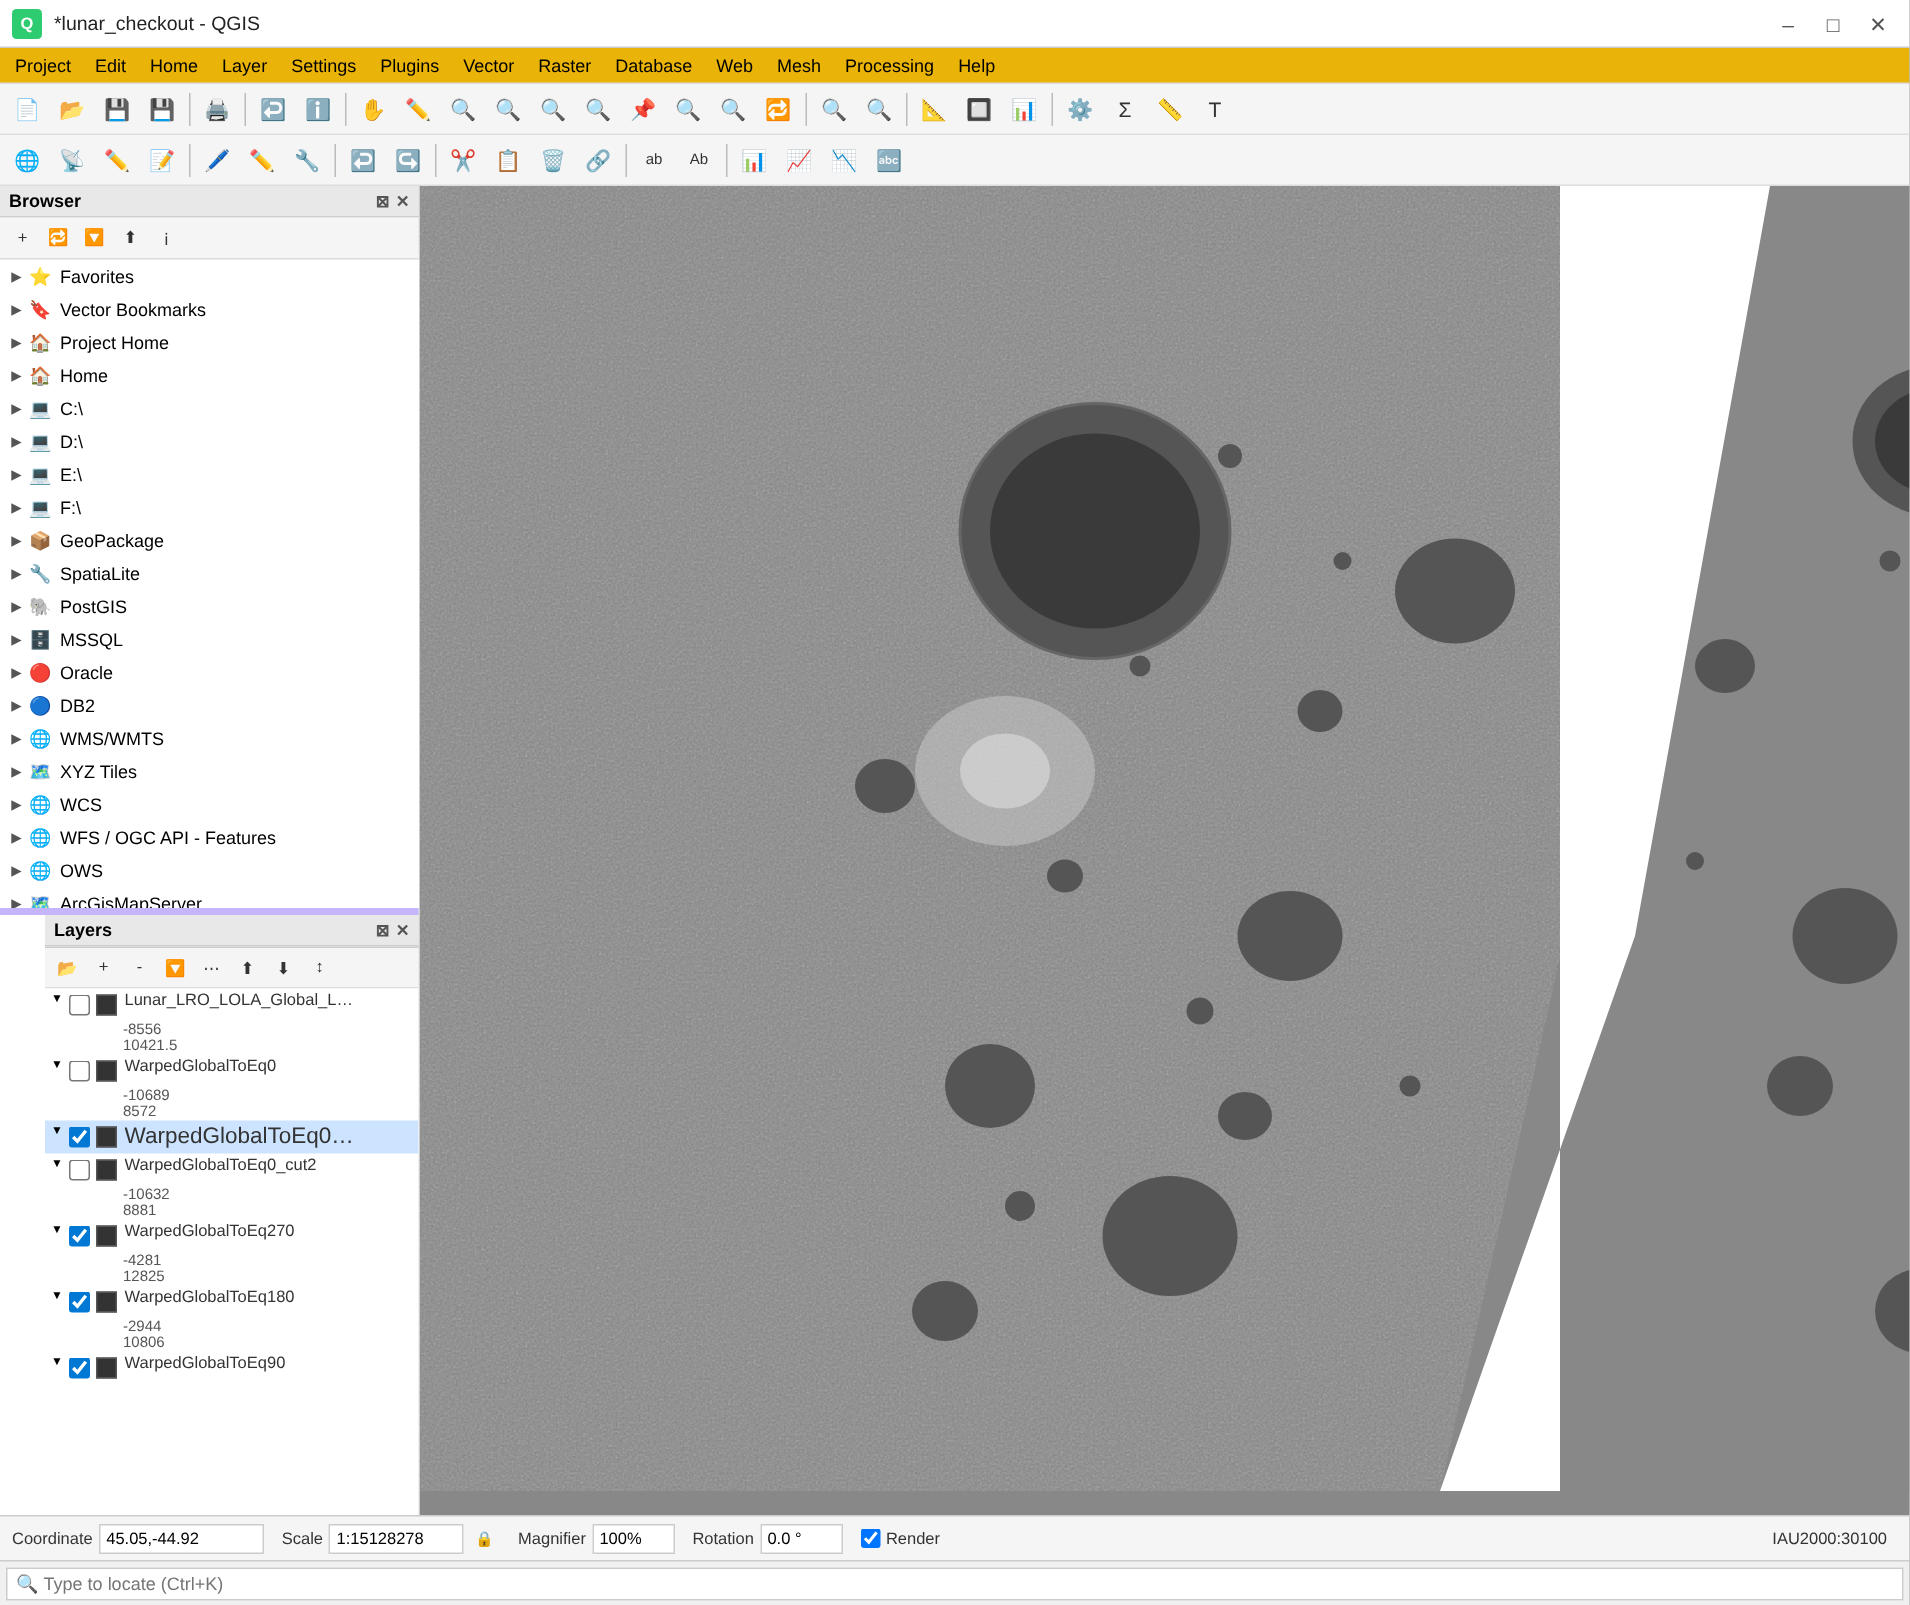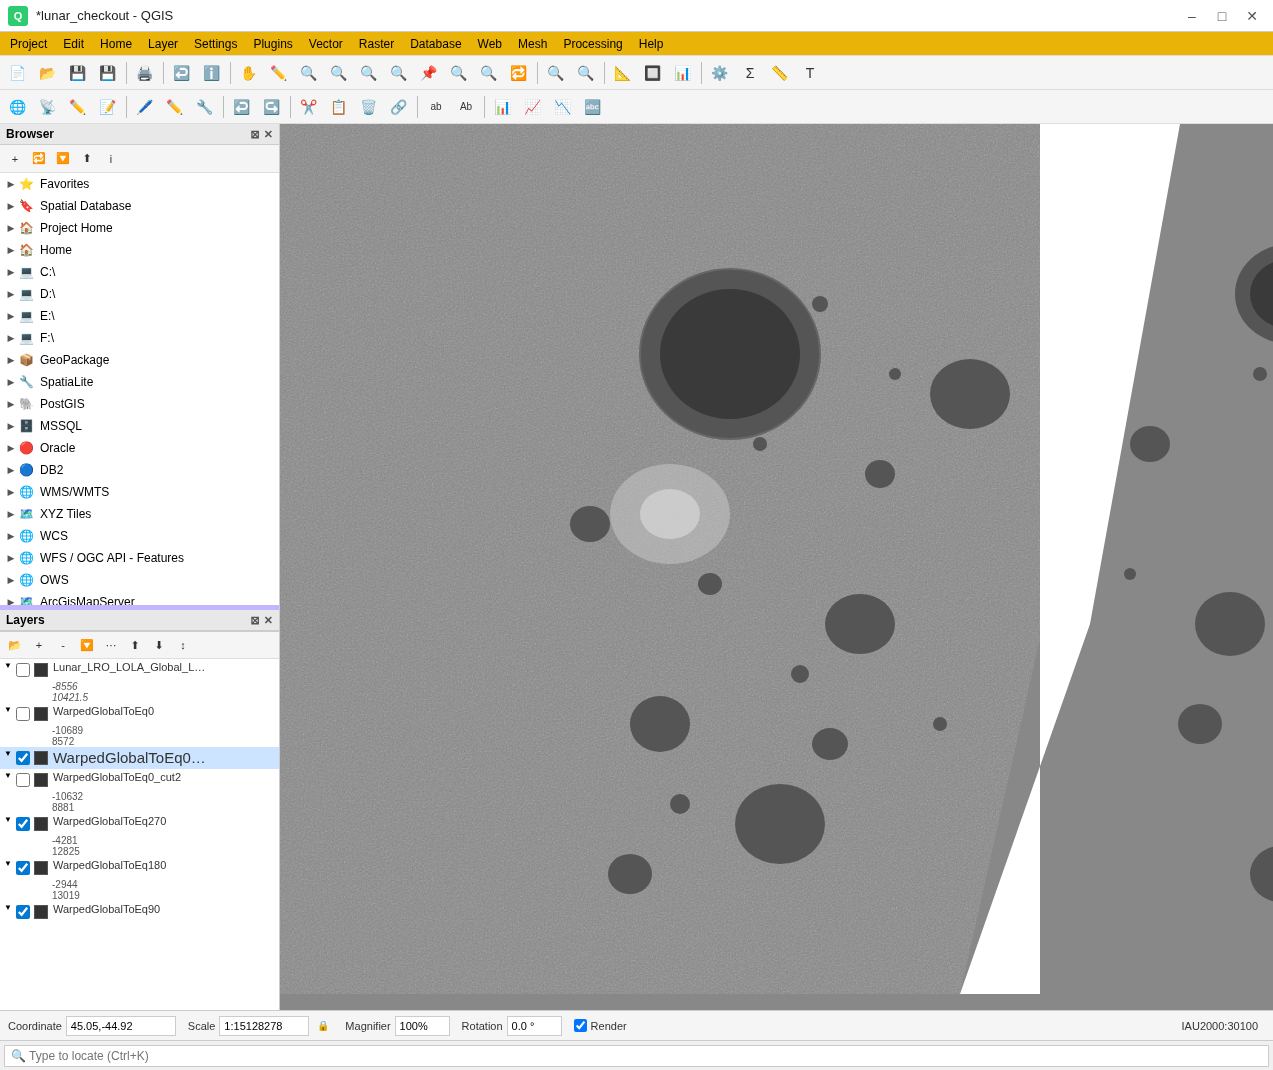--- a/index.html
+++ b/index.html
@@ -145,20 +145,21 @@
       width: 18px; height: 18px; margin-right: 4px; flex-shrink: 0;
       display: flex; align-items: center; justify-content: center; font-size: 12px;
     }
     .tree-item .item-label { font-size: 12px; }
 
     
     #layers-panel {
       height: 400px;
       display: flex;
       flex-direction: column;
+      margin-left: 30px;
     }
     .layers-toolbar {
       background: #f5f5f5;
       height: 28px;
       display: flex;
       align-items: center;
       padding: 0 4px;
       gap: 2px;
       border-bottom: 1px solid #ddd;
       border-top: 1px solid #ccc;
@@ -178,21 +179,21 @@
     .layer-item.selected { background: #cce4ff; }
     .layer-check {
       width: 14px; height: 14px; margin-right: 2px; flex-shrink: 0; margin-top: 2px;
       accent-color: #0078d4;
     }
     .layer-icon {
       width: 18px; height: 18px; flex-shrink: 0; margin-right: 3px;
       display: flex; align-items: center; justify-content: center;
     }
     .layer-name { font-size: 11px; color: #333; flex: 1; }
-    .layer-sub { font-size: 10px; color: #666; padding-left: 38px; font-style: italic; }
+    .layer-sub { font-size: 10px; color: #666; padding-left: 38px; }
 
     
     #map-area {
       flex: 1;
       background: #888;
       position: relative;
       overflow: hidden;
     }
     #map-canvas {
       width: 100%; height: 100%;
@@ -363,21 +364,21 @@
       </div>
       <div id="browser-tree">
         <div class="tree-item">
           <span class="arrow">▶</span>
           <span class="item-icon">⭐</span>
           <span class="item-label">Favorites</span>
         </div>
         <div class="tree-item">
           <span class="arrow">▶</span>
           <span class="item-icon">🔖</span>
-          <span class="item-label">Spatial Database</span>
+          <span class="item-label">Vector Bookmarks</span>
         </div>
         <div class="tree-item">
           <span class="arrow">▶</span>
           <span class="item-icon">🏠</span>
           <span class="item-label">Project Home</span>
         </div>
         <div class="tree-item">
           <span class="arrow">▶</span>
           <span class="item-icon">🏠</span>
           <span class="item-label">Home</span>
@@ -550,21 +551,21 @@
         <div class="layer-item">
           <span class="arrow" style="font-size:8px;width:12px;">▼</span>
           <input type="checkbox" class="layer-check" checked="" style="">
           <div class="layer-icon">
             <div style="width:14px;height:14px;background:#333;border:1px solid #555;"></div>
           </div>
           <span class="layer-name" style="font-size:11px;overflow:hidden;text-overflow:ellipsis;white-space:nowrap;max-width:160px;">WarpedGlobalToEq180</span>
         </div>
         <div style="display:flex;flex-direction:column;padding-left:52px;">
           <span style="font-size:10px;color:#555;">-2944</span>
-          <span style="font-size:10px;color:#555;">13019</span>
+          <span style="font-size:10px;color:#555;">10806</span>
         </div>
 
         <div class="layer-item">
           <span class="arrow" style="font-size:8px;width:12px;">▼</span>
           <input type="checkbox" class="layer-check" checked="" style="">
           <div class="layer-icon">
             <div style="width:14px;height:14px;background:#333;border:1px solid #555;"></div>
           </div>
           <span class="layer-name" style="font-size:11px;overflow:hidden;text-overflow:ellipsis;white-space:nowrap;max-width:160px;">WarpedGlobalToEq90</span>
         </div>

